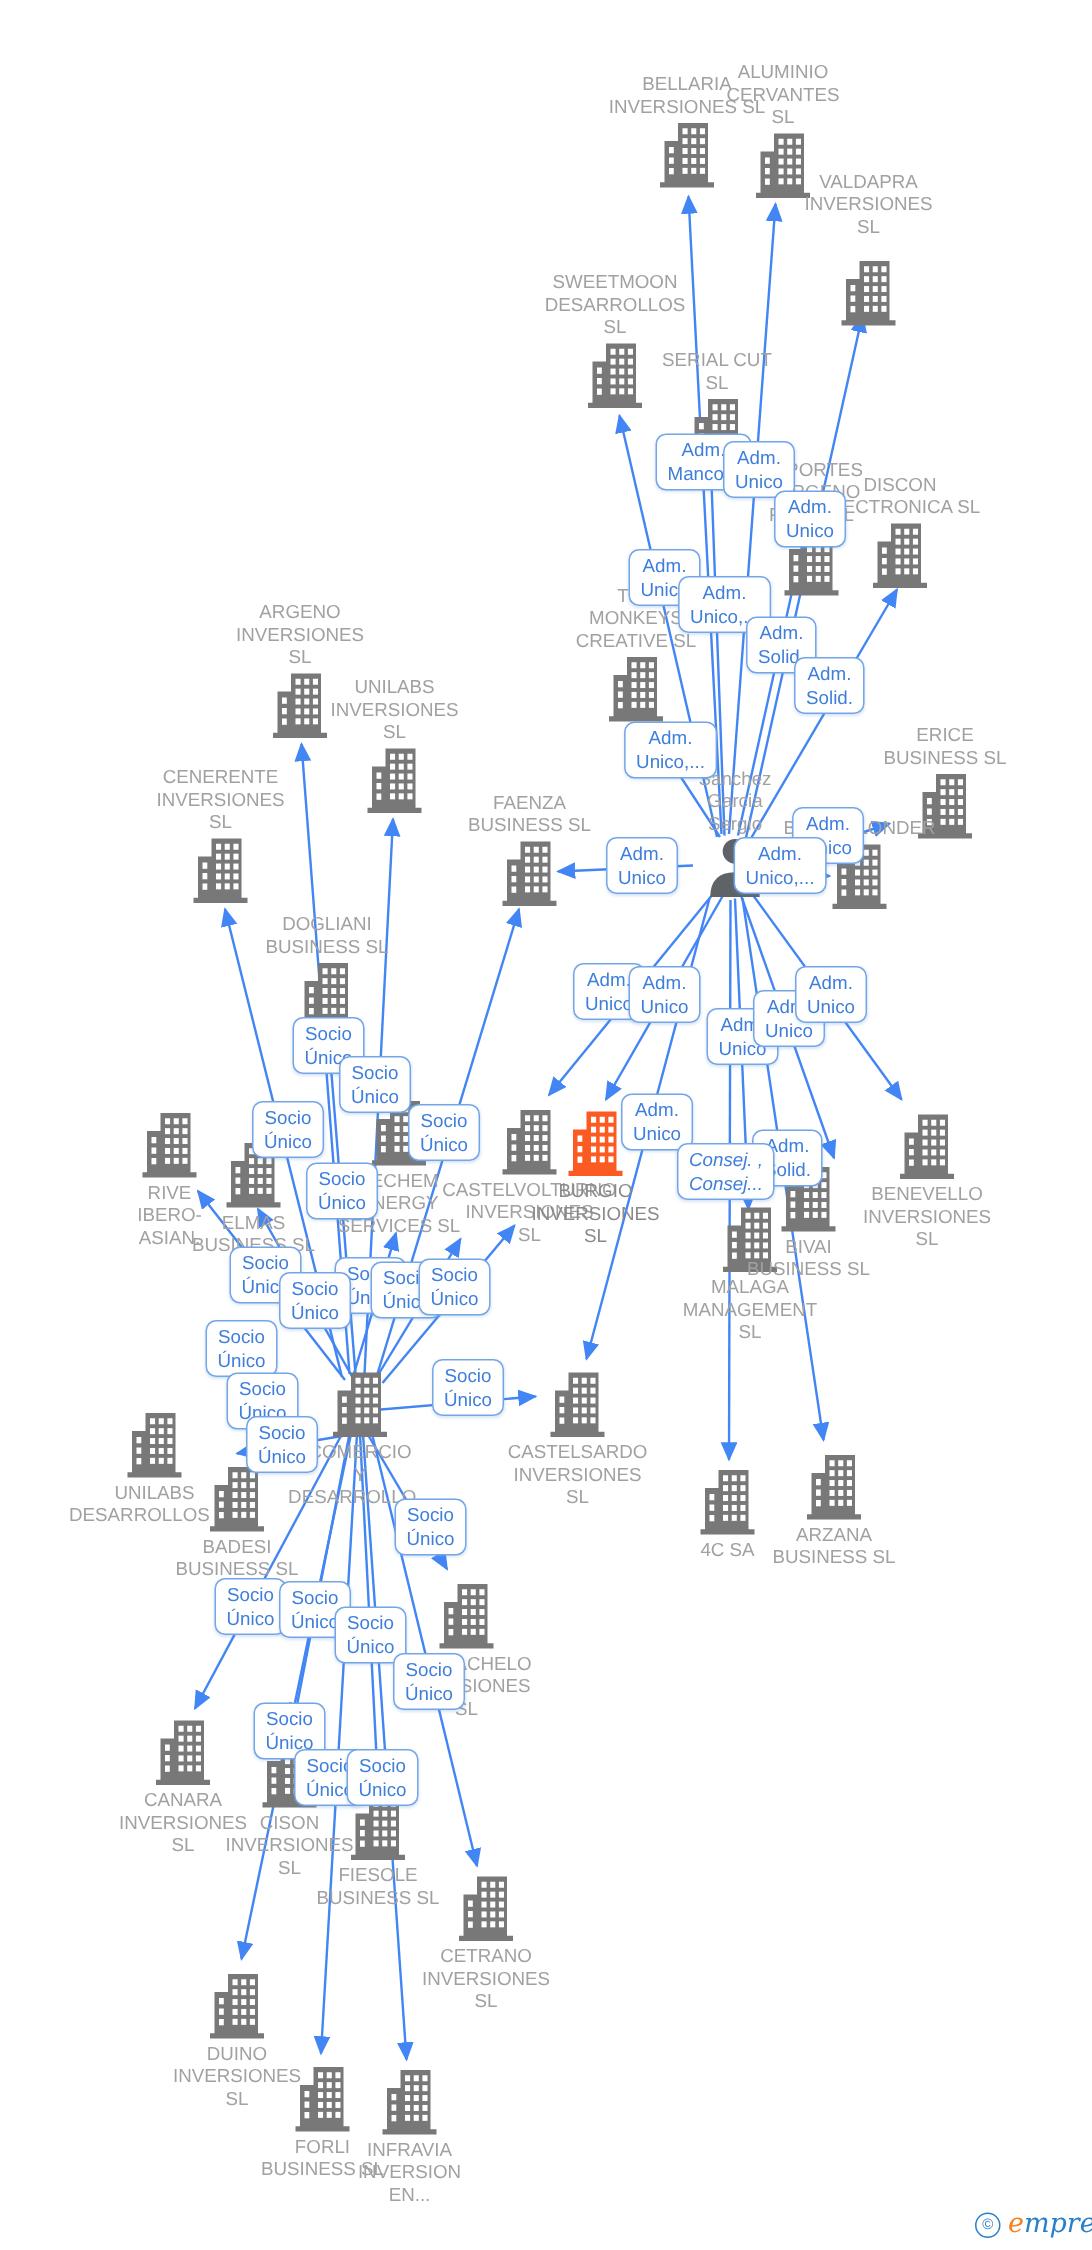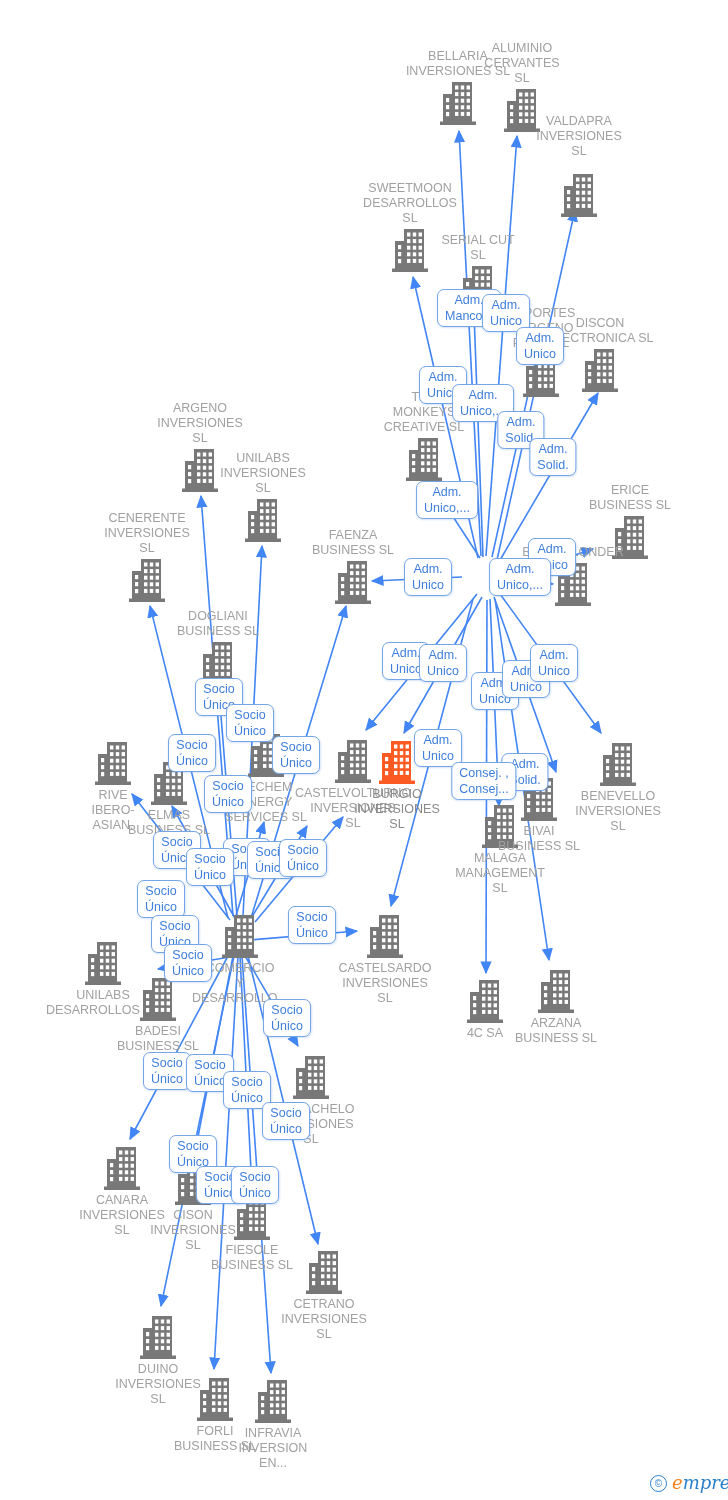--- a/index.html
+++ b/index.html
@@ -512,20 +512,31 @@
             <rect x="28.6" y="18.7" width="3.4" height="4" fill="#fff"></rect>
             <rect x="17" y="25.299999999999997" width="3.4" height="4" fill="#fff"></rect>
             <rect x="22.8" y="25.299999999999997" width="3.4" height="4" fill="#fff"></rect>
             <rect x="28.6" y="25.299999999999997" width="3.4" height="4" fill="#fff"></rect>
             <rect x="17" y="31.9" width="3.4" height="4" fill="#fff"></rect>
             <rect x="22.8" y="31.9" width="3.4" height="4" fill="#fff"></rect>
             <rect x="28.6" y="31.9" width="3.4" height="4" fill="#fff"></rect>
             <rect x="2" y="41.5" width="36" height="3.5" fill="#787878"></rect>
           </svg></div>
       </div>
+      <div class="node" style="left: 430px; top: 510px;">
+        <div class="node-label">
+          <span class="line">Sanchez</span>
+          <span class="line">Garcia</span>
+          <span class="line">Sergio</span>
+        </div>
+        <div class="icon"><svg width="42" height="40" viewBox="0 0 42 40">
+            <circle cx="21" cy="9.5" r="8.2" fill="#5f6368"></circle>
+            <path d="M4.5 40 q0 -16.5 16.5 -16.5 q16.5 0 16.5 16.5 z" fill="#5f6368"></path>
+          </svg></div>
+      </div>
       <div class="node" style="left: 53px; top: 740px;">
         <div class="icon"><svg width="40" height="46" viewBox="0 0 40 46">
             <rect x="5" y="14" width="12" height="28" fill="#787878"></rect>
             <rect x="8" y="18" width="3.2" height="4.2" fill="#fff"></rect>
             <rect x="8" y="25" width="3.2" height="4.2" fill="#fff"></rect>
             <rect x="8" y="32" width="3.2" height="4.2" fill="#fff"></rect>
             <rect x="14" y="2" width="20" height="40" fill="#787878"></rect>
             <rect x="17" y="5.5" width="3.4" height="4" fill="#fff"></rect>
             <rect x="22.8" y="5.5" width="3.4" height="4" fill="#fff"></rect>
             <rect x="28.6" y="5.5" width="3.4" height="4" fill="#fff"></rect>
@@ -1237,21 +1248,21 @@
         <span class="bline">Unico</span>
       </div>
       <div class="edge-label" style="left: 438px; top: 748px;">
         <span class="bline">Adm.</span>
         <span class="bline">Unico</span>
       </div>
       <div class="edge-label" style="left: 525px; top: 772px;">
         <span class="bline">Adm.</span>
         <span class="bline">Solid.</span>
       </div>
-      <div class="edge-label" style="left: 484px; top: 781px;">
+      <div class="edge-label" style="left: 484px; top: 781px; font-style: italic;">
         <span class="bline">Consej. ,</span>
         <span class="bline">Consej...</span>
       </div>
       <div class="edge-label" style="left: 219px; top: 697px;">
         <span class="bline">Socio</span>
         <span class="bline">Único</span>
       </div>
       <div class="edge-label" style="left: 250px; top: 723px;">
         <span class="bline">Socio</span>
         <span class="bline">Único</span>

